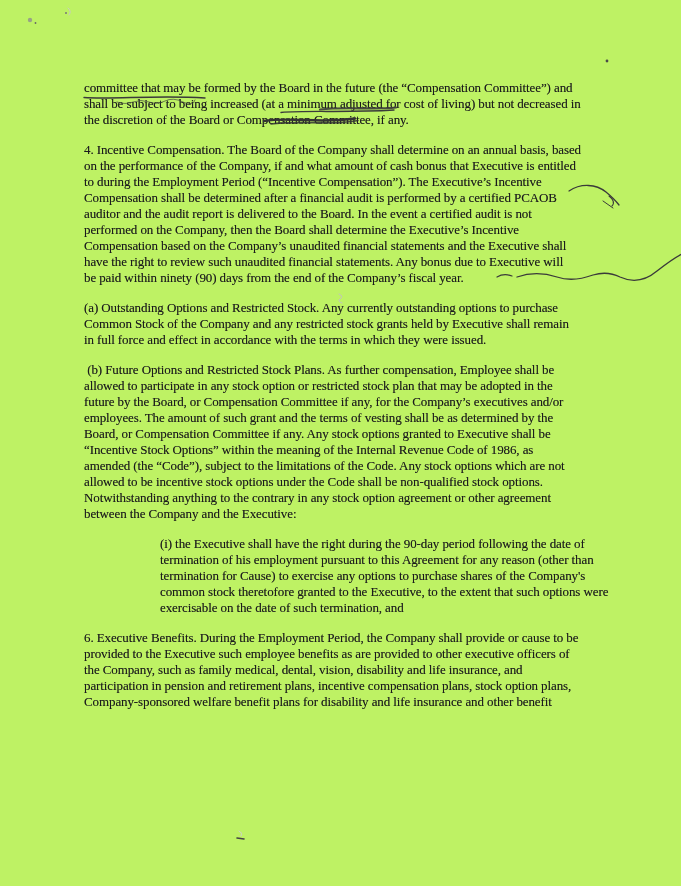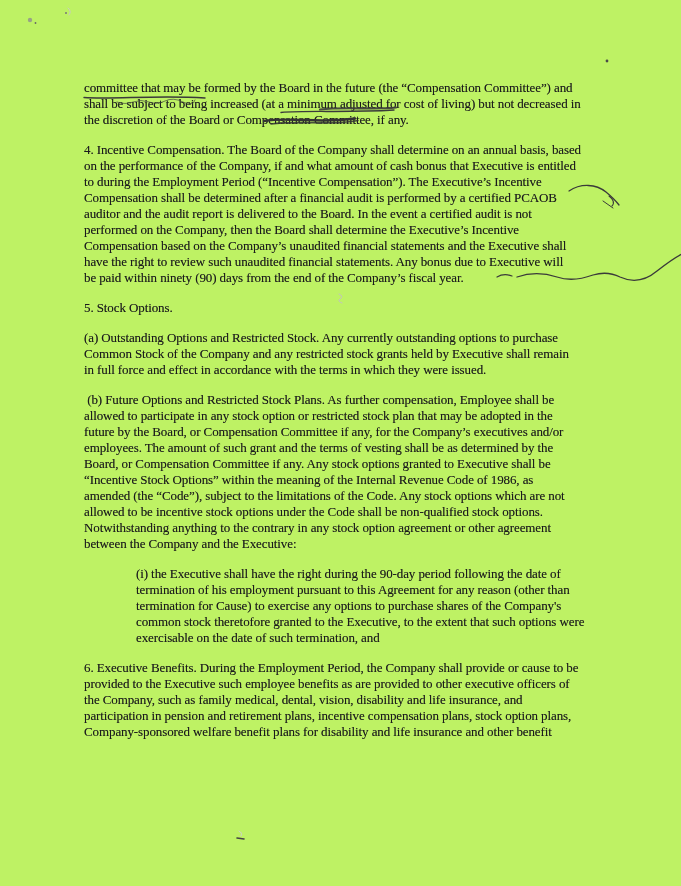--- a/index.html
+++ b/index.html
@@ -24,21 +24,21 @@
     font-size: 13px;
     line-height: 16px;
     letter-spacing: -0.1px;
     text-shadow: 0 0 0.4px rgba(20,20,20,0.45);
   }
   .para {
     margin: 0 0 14px 0;
     white-space: pre-line;
   }
   .para.indent {
-    margin-left: 52px;
+    margin-left: 76px;
   }
   .para.gap-top {
     margin-top: 8px;
   }
   .ink-layer {
     position: absolute;
     left: 0;
     top: 0;
     width: 681px;
     height: 886px;
@@ -60,21 +60,20 @@
 the discretion of the Board or Compensation Committee, if any.</p>
     <p class="para">4. Incentive Compensation. The Board of the Company shall determine on an annual basis, based
 on the performance of the Company, if and what amount of cash bonus that Executive is entitled
 to during the Employment Period (“Incentive Compensation”). The Executive’s Incentive
 Compensation shall be determined after a financial audit is performed by a certified PCAOB
 auditor and the audit report is delivered to the Board.  In the event a certified audit is not
 performed on the Company, then the Board shall determine the Executive’s Incentive
 Compensation based on the Company’s unaudited financial statements and the Executive shall
 have the right to review such unaudited financial statements.  Any bonus due to Executive will
 be paid within ninety (90) days from the end of the Company’s fiscal year.</p>
-    <p class="para">5. Stock Options.</p>
     <p class="para">(a) Outstanding Options and Restricted Stock. Any currently outstanding options to purchase
 Common Stock of the Company and any restricted stock grants held by Executive shall remain
 in full force and effect in accordance with the terms in which they were issued.</p>
     <p class="para">&nbsp;(b) Future Options and Restricted Stock Plans. As further compensation, Employee shall be
 allowed to participate in any stock option or restricted stock plan that may be adopted in the
 future by the Board, or Compensation Committee if any, for the Company’s executives and/or
 employees.  The amount of such grant and the terms of vesting shall be as determined by the
 Board, or Compensation Committee if any.  Any stock options granted to Executive shall be
 “Incentive Stock Options” within the meaning of the Internal Revenue Code of 1986, as
 amended (the “Code”), subject to the limitations of the Code. Any stock options which are not

